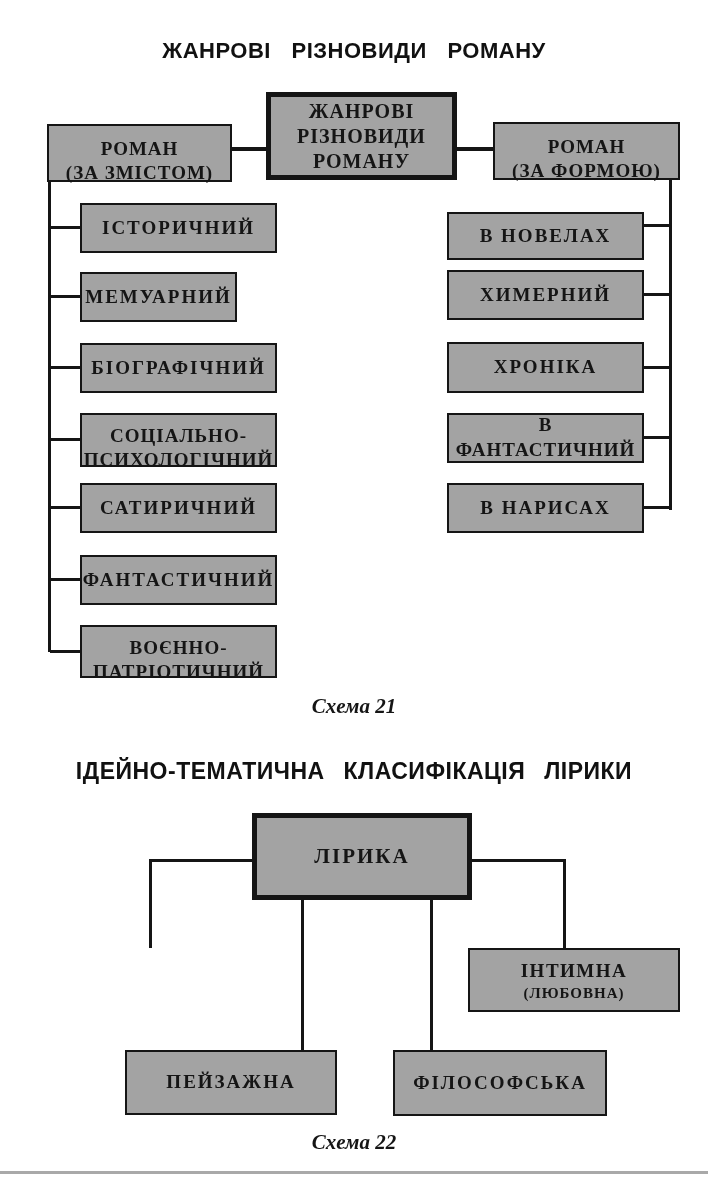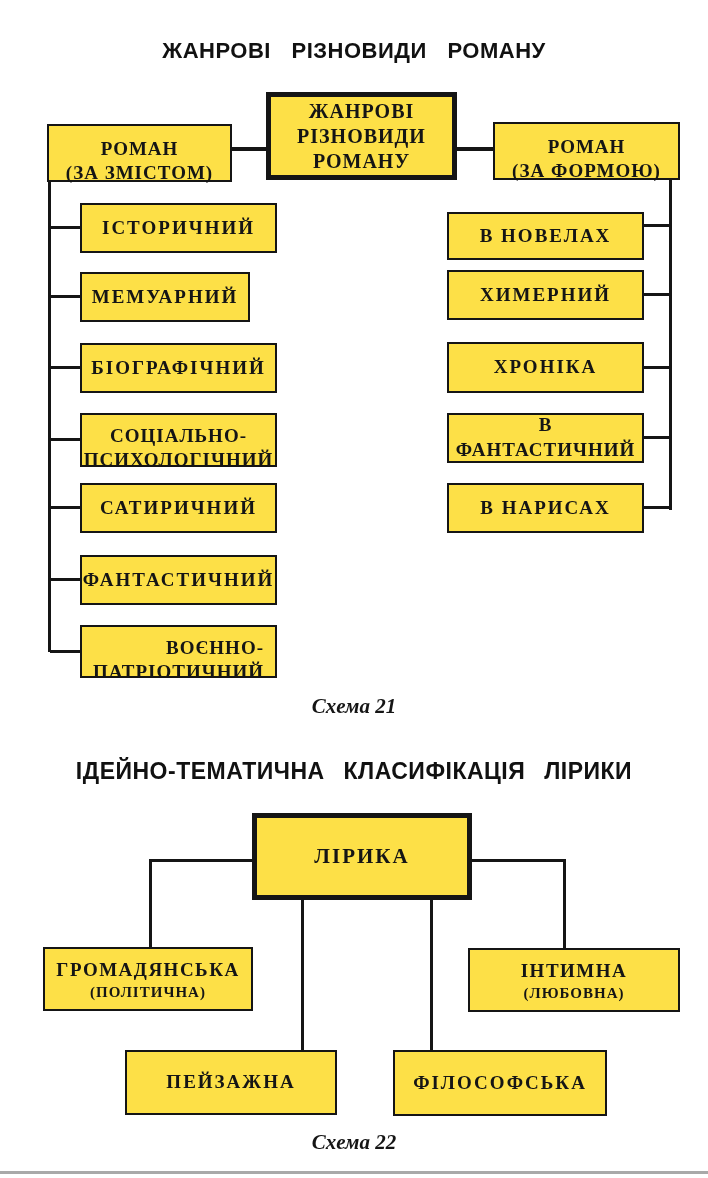--- a/index.html
+++ b/index.html
@@ -8,21 +8,21 @@
     font-family:"Liberation Serif", serif;color:#151515;overflow:hidden;
   }
   .diagram-title{
     position:absolute;left:0;width:708px;text-align:center;
     font-family:"Liberation Sans", sans-serif;font-weight:700;
     color:#111111;letter-spacing:0.5px;white-space:nowrap;
   }
   .t1{top:38px;font-size:22px;word-spacing:14px;}
   .t2{top:758px;font-size:23px;word-spacing:12px;}
   .node{
-    position:absolute;box-sizing:border-box;background:#fde047;
+    position:absolute;box-sizing:border-box;background:#a3a3a3;
     border:2px solid #151515;display:flex;align-items:center;justify-content:center;
     text-align:center;
   }
   .node-thick{border-width:5px;}
   .box-label{
     white-space:pre-line;font-weight:700;font-size:19px;line-height:1.3;
     letter-spacing:2px;color:#151515;
   }
   .root-label{font-size:20px;line-height:1.25;letter-spacing:1px;}
   .lyrika-label{font-size:21px;letter-spacing:2px;}
@@ -77,37 +77,37 @@
 (ЗА ЗМІСТОМ)</span>
   </div>
   <div class="node" style="left:493px;top:122px;width:187px;height:58px;">
     <span class="box-label two-line" style="letter-spacing:1px;">РОМАН
 (ЗА ФОРМОЮ)</span>
   </div>
 
   <div class="node" style="left:80px;top:203px;width:197px;height:50px;">
     <span class="box-label">ІСТОРИЧНИЙ</span>
   </div>
-  <div class="node" style="left:80px;top:272px;width:170px;height:50px;">
+  <div class="node" style="left:80px;top:272px;width:157px;height:50px;">
     <span class="box-label">МЕМУАРНИЙ</span>
   </div>
   <div class="node" style="left:80px;top:343px;width:197px;height:50px;">
     <span class="box-label">БІОГРАФІЧНИЙ</span>
   </div>
   <div class="node" style="left:80px;top:413px;width:197px;height:54px;">
     <span class="box-label two-line" style="letter-spacing:1px;">СОЦІАЛЬНО-
 ПСИХОЛОГІЧНИЙ</span>
   </div>
   <div class="node" style="left:80px;top:483px;width:197px;height:50px;">
     <span class="box-label">САТИРИЧНИЙ</span>
   </div>
   <div class="node" style="left:80px;top:555px;width:197px;height:50px;">
     <span class="box-label">ФАНТАСТИЧНИЙ</span>
   </div>
-  <div class="node" style="left:80px;top:625px;width:197px;height:53px;text-align:right;">
+  <div class="node" style="left:80px;top:625px;width:197px;height:53px;">
     <span class="box-label two-line" style="letter-spacing:1px;">ВОЄННО-
 ПАТРІОТИЧНИЙ</span>
   </div>
 
   <div class="node" style="left:447px;top:212px;width:197px;height:48px;">
     <span class="box-label">В НОВЕЛАХ</span>
   </div>
   <div class="node" style="left:447px;top:270px;width:197px;height:50px;">
     <span class="box-label">ХИМЕРНИЙ</span>
   </div>
@@ -129,26 +129,20 @@
   <div class="line" style="left:149px;top:859px;width:3px;height:89px;"></div>
   <div class="line" style="left:472px;top:859px;width:94px;height:3px;"></div>
   <div class="line" style="left:563px;top:859px;width:3px;height:90px;"></div>
   <div class="line" style="left:301px;top:898px;width:3px;height:154px;"></div>
   <div class="line" style="left:430px;top:898px;width:3px;height:154px;"></div>
 
   <div class="node node-thick" style="left:252px;top:813px;width:220px;height:87px;">
     <span class="box-label lyrika-label">ЛІРИКА</span>
   </div>
 
-  <div class="node" style="left:43px;top:947px;width:210px;height:64px;">
-    <span>
-      <span class="main-label">ГРОМАДЯНСЬКА</span>
-      <span class="sub-label">(ПОЛІТИЧНА)</span>
-    </span>
-  </div>
 
   <div class="node" style="left:468px;top:948px;width:212px;height:64px;">
     <span>
       <span class="main-label">ІНТИМНА</span>
       <span class="sub-label">(ЛЮБОВНА)</span>
     </span>
   </div>
 
   <div class="node" style="left:125px;top:1050px;width:212px;height:65px;">
     <span class="box-label">ПЕЙЗАЖНА</span>

